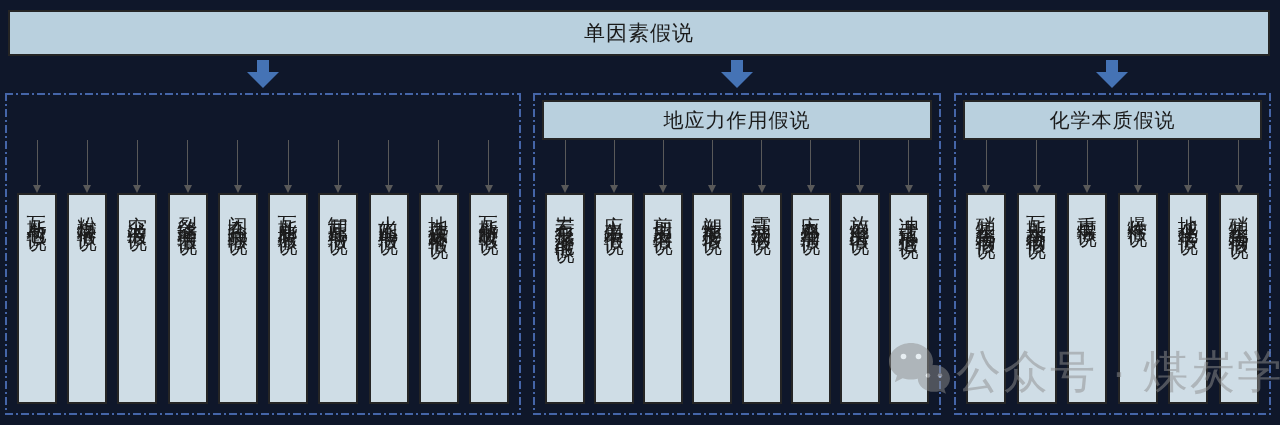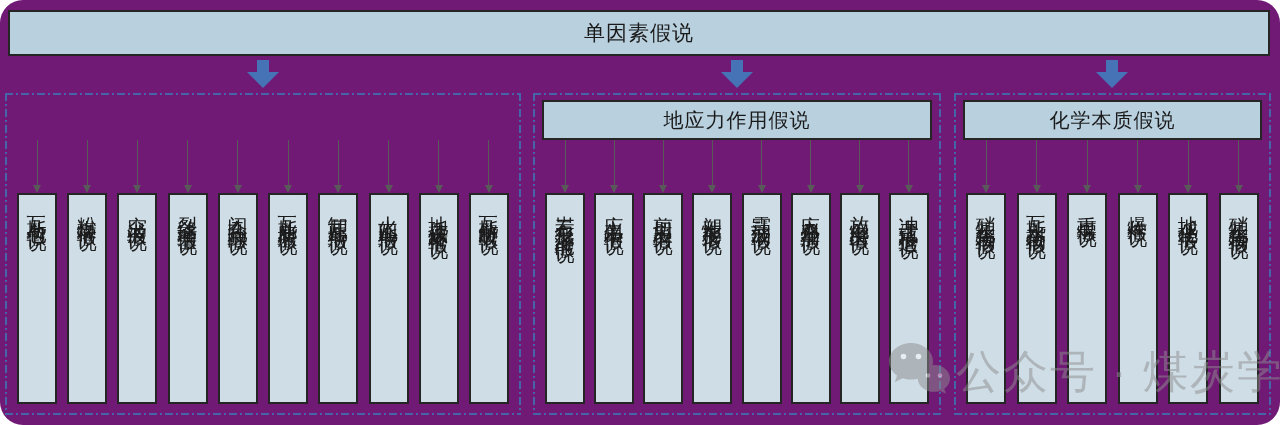--- a/index.html
+++ b/index.html
@@ -1,18 +1,18 @@
 <!DOCTYPE html>
 <html style="--box-fill: #b9d0de; --column-fill: #cfdde6; --border: #252525; --group-border: #4565a8; --arrow-blue: #4573b5; --connector: #595959; --watermark: #8f8f8f;"><head>
 <meta charset="utf-8">
 <style>
   html,body{margin:0;padding:0;background:#fff;}
   #stage{
-    position:relative;width:1280px;height:425px;background:#701a75;overflow:hidden;
-    font-family:"Liberation Serif","DejaVu Serif",serif;color:#1a1a1a;border-radius:23px;
+    position:relative;width:1280px;height:425px;background:#0f172a;overflow:hidden;
+    font-family:"Liberation Serif","DejaVu Serif",serif;color:#1a1a1a;
   }
   
   .topbox{
     position:absolute;left:8px;top:10px;width:1262px;height:46px;box-sizing:border-box;
     background:var(--box-fill,#b9d0de);border:2px solid var(--border,#222);
     display:flex;align-items:center;justify-content:center;
     font-size:21px;letter-spacing:1px;
   }
   
   .bluearrow{position:absolute;top:60px;width:34px;height:29px;}

